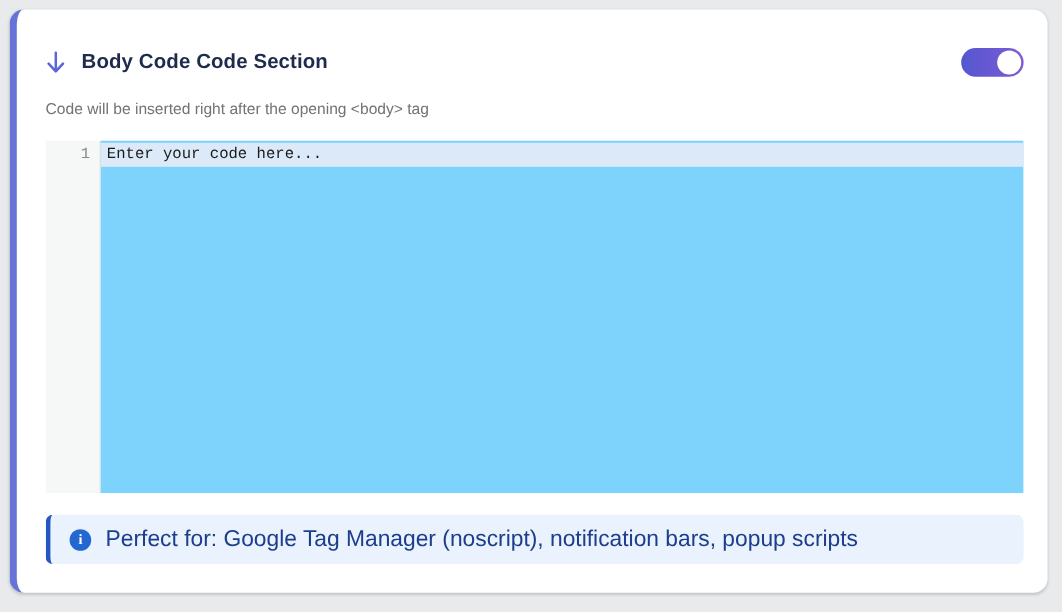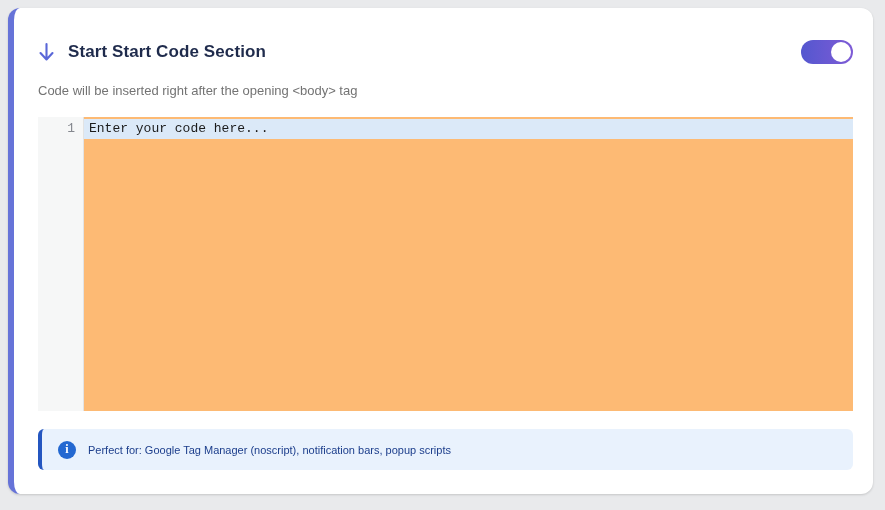--- a/index.html
+++ b/index.html
@@ -70,21 +70,21 @@
     background: #f6f7f7;
     border-right: 1px solid #e3e3e3;
     text-align: right;
     padding: 2px 8px 0 0;
     color: #85888f;
     line-height: 20px;
     flex-shrink: 0;
   }
   .code-area {
     flex: 1;
-    background: #fdba74;
+    background: #7dd3fc;
     padding-top: 2px;
     cursor: text;
   }
   .code-line {
     line-height: 20px;
     padding-left: 5px;
     color: #1b1b1b;
     white-space: pre;
   }
   .code-line.active { background: #dbe9f8; }
@@ -106,37 +106,37 @@
     color: #ffffff;
     font-size: 12px;
     font-weight: 700;
     font-family: "Liberation Serif", serif;
     display: inline-flex;
     align-items: center;
     justify-content: center;
     flex-shrink: 0;
   }
   .info-text {
-    font-size: 11px;
+    font-size: 19px;
     color: #1c3e8c;
   }
 </style>
 </head>
 <body>
 
 <div class="card">
 
   <div class="card-header">
     <div class="header-left">
       <span class="arrow-icon">
         <svg width="17" height="20" viewBox="0 0 17 20" fill="none">
           <path d="M8.5 2 V17 M2.5 11 L8.5 17.5 L14.5 11" stroke="#5a67d8" stroke-width="2.1" stroke-linecap="round" stroke-linejoin="round"></path>
         </svg>
       </span>
-      <h2 class="section-title">Start Start Code Section</h2>
+      <h2 class="section-title">Body Code Code Section</h2>
     </div>
     <div class="toggle" role="switch" aria-checked="true">
       <div class="knob"></div>
     </div>
   </div>
 
   <p class="subtitle">Code will be inserted right after the opening &lt;body&gt; tag</p>
 
   <div class="editor">
     <div class="gutter">

